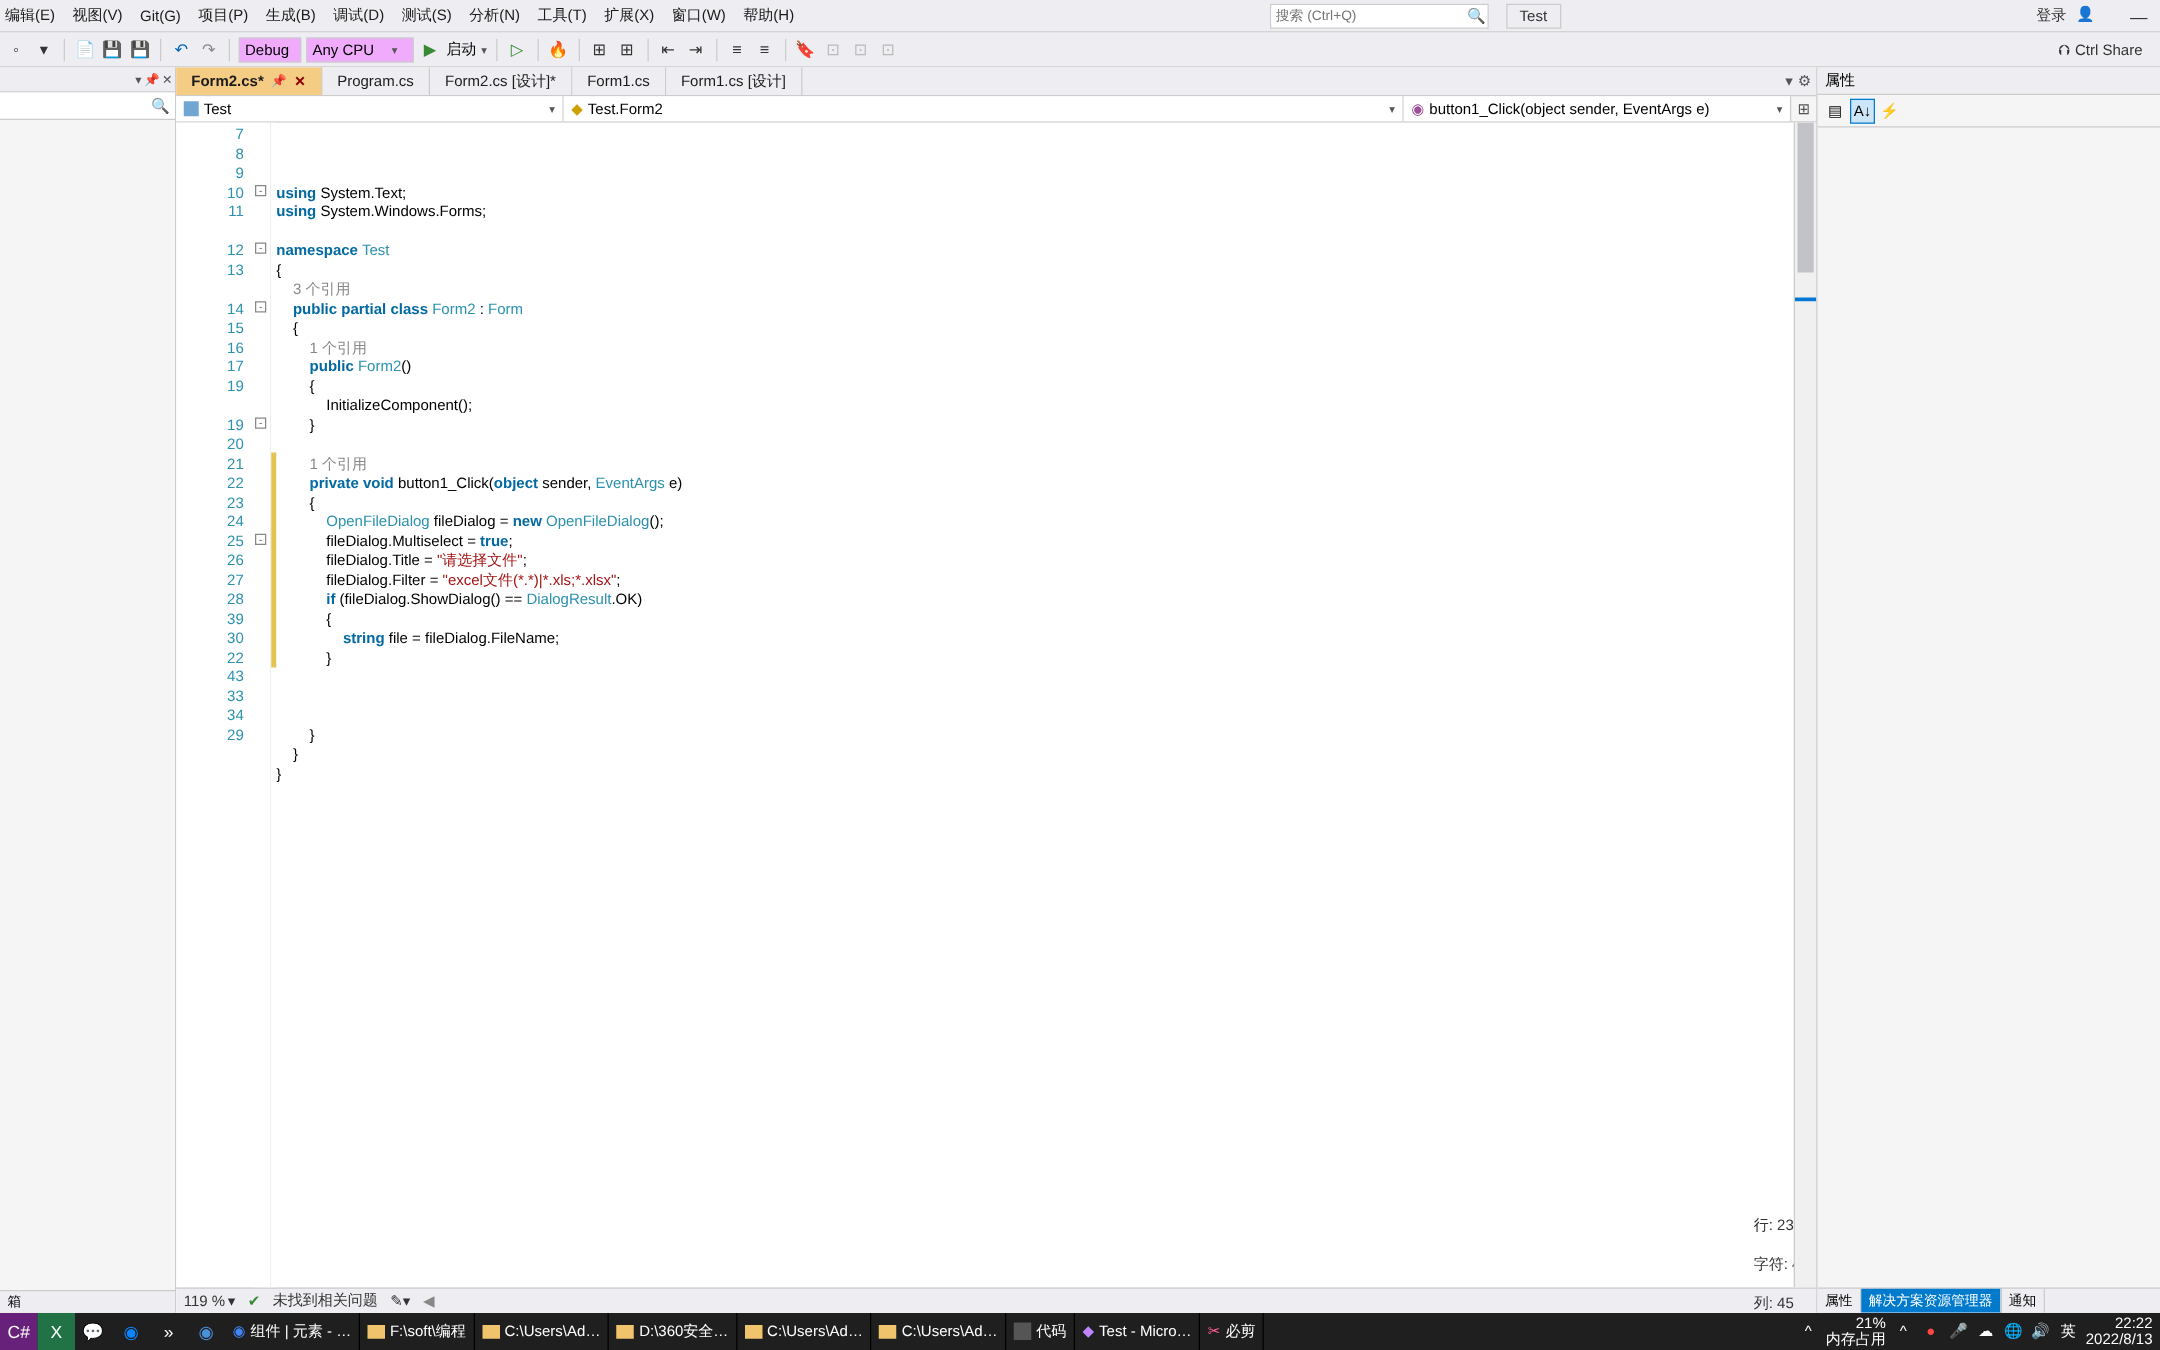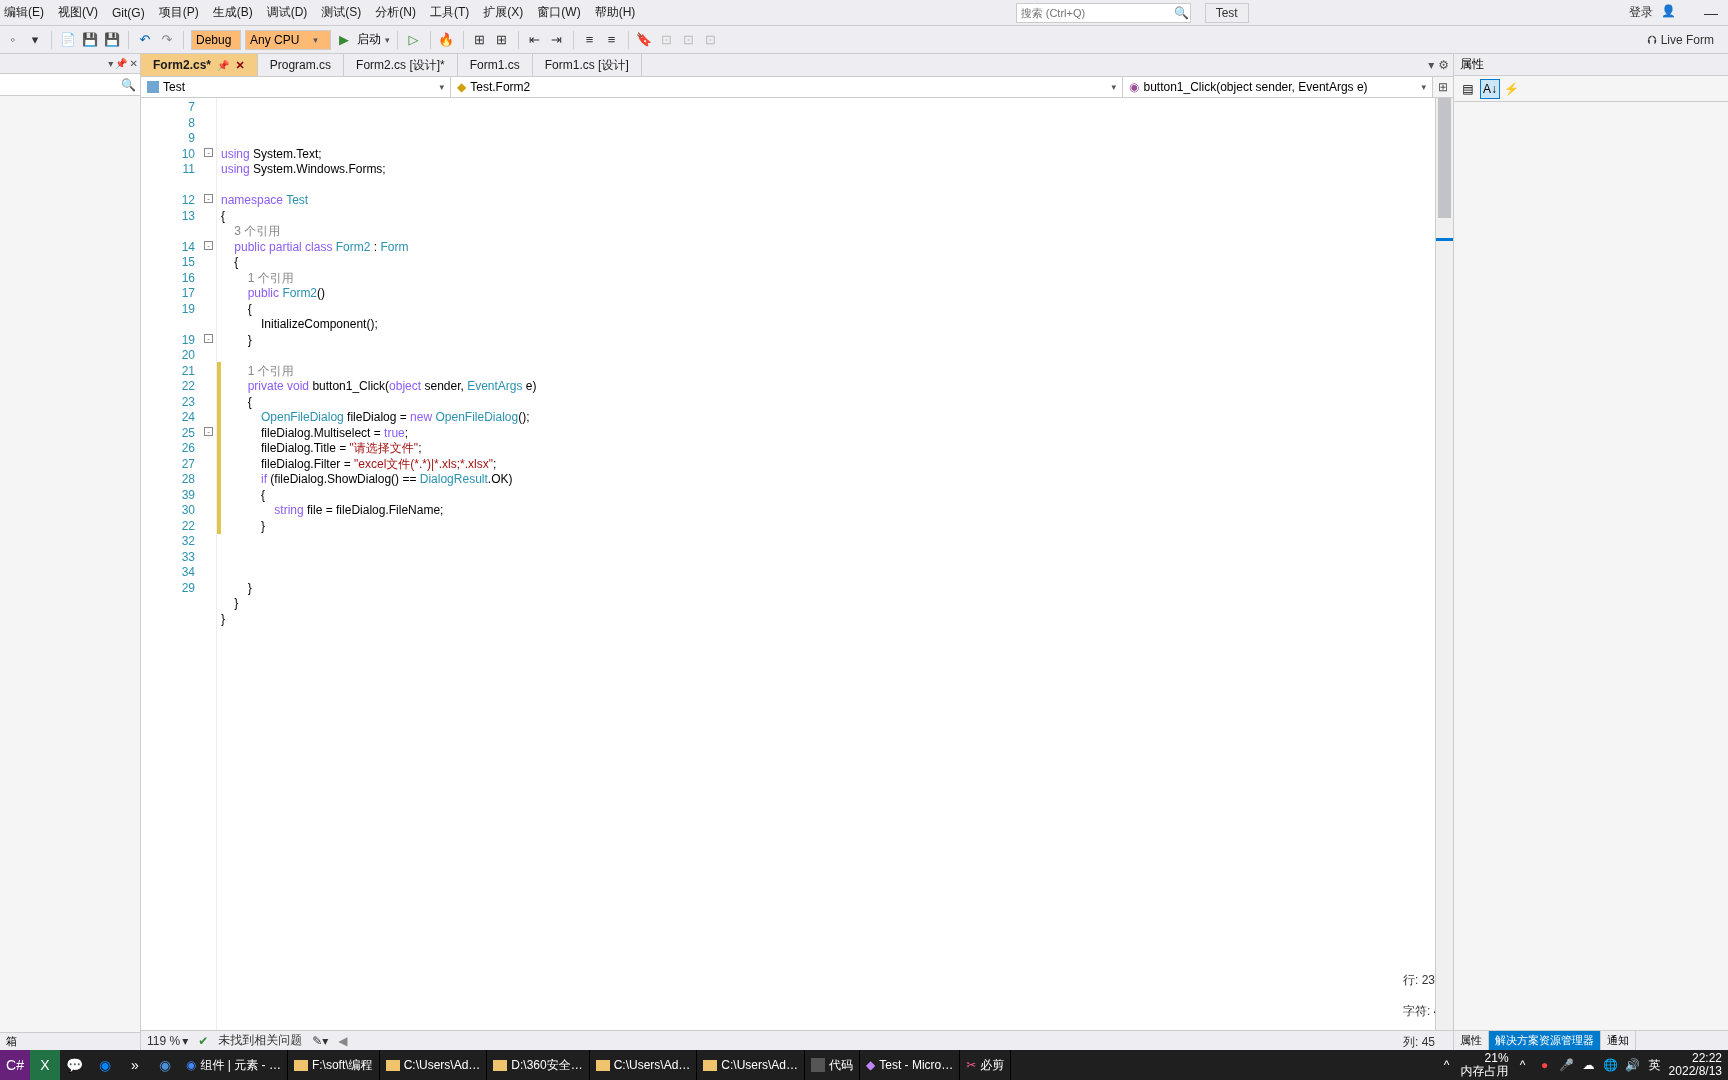--- a/index.html
+++ b/index.html
@@ -12,21 +12,21 @@
 .search-box input { border: none; outline: none; width: 100%; padding: 0 4px; font-size: 11px; }
 .search-box .mag { width: 18px; text-align: center; color: #555; }
 .test-btn { background: #eeeef2; border: 1px solid #ccc; padding: 2px 10px; color: #333; }
 .login-area { margin-left: auto; display: flex; gap: 8px; align-items: flex-start; color: #333; padding-right:8px;}
 .min-btn { width:26px; text-align:center; color:#333; font-size:14px;}
 
 
 .toolbar { display: flex; align-items: center; height: 28px; background: #eeeef2; padding: 0 4px; gap: 4px; border-bottom: 1px solid #ccc; }
 .tb-icon { width: 18px; height: 18px; display: inline-flex; align-items: center; justify-content: center; color: #333; font-size: 13px; }
 .tb-sep { width: 1px; height: 18px; background: #ccc; margin: 0 3px; }
-.tb-combo { border: 1px solid #ccc; background: #fdba74; height: 20px; padding: 0 4px; display: flex; align-items: center; gap: 14px; }
+.tb-combo { border: 1px solid #ccc; background: #f0abfc; height: 20px; padding: 0 4px; display: flex; align-items: center; gap: 14px; }
 .tb-combo .arrow { font-size: 9px; color: #555; }
 .play { color: #388a34; }
 .live-share { margin-left: auto; display: flex; align-items: center; gap: 4px; color: #333; padding-right: 10px;}
 
 
 .main { display: flex; height: calc(100vh - 26px - 28px - 30px); }
 .left-panel { width: 141px; background: #f5f5f5; border-right: 1px solid #ccc; display: flex; flex-direction: column; }
 .left-header { height: 20px; background: #eeeef2; border-bottom: 1px solid #ccc; display: flex; justify-content: flex-end; align-items: center; padding: 0 2px; gap: 2px; }
 .left-header .pin { font-size: 10px; color: #555; }
 .left-search { display: flex; border-bottom: 1px solid #ccc; height: 22px; align-items: center; padding: 0 4px; background:#fff;}
@@ -50,21 +50,21 @@
 .nav-end { width:20px; display:flex; align-items:center; justify-content:center; color:#555;}
 
 .editor-wrap { flex: 1; display: flex; overflow: hidden; }
 .gutter-icons { width: 18px; background: #fff; }
 .line-numbers { width: 44px; background: #fff; text-align: right; padding-right: 8px; color: #2b91af; font-family: Consolas, monospace; font-size: 13px; line-height: 15.5px; padding-top: 2px; }
 .fold-gutter { width: 14px; background: #fff; position: relative; border-right:1px solid #eee;}
 .fold-gutter .fold { position: absolute; left: 1px; width: 9px; height: 9px; border: 1px solid #888; background: #fff; font-size: 8px; line-height: 7px; text-align: center; color: #555; }
 .change-bar { width:4px; background:#fff; position:relative;}
 .change-bar .yellow { position:absolute; left:0; width:4px; background:#e0c64f;}
 .code { flex: 1; font-family: Consolas, "NSimSun", monospace; font-size: 13px; line-height: 15.5px; padding-top: 2px; white-space: pre; color: #000; overflow:hidden; position:relative;}
-.kw { color: #8b5cf6; }
+.kw { color: #0369a1; font-weight: bold; }
 .cls { color: #2b91af; }
 .str { color: #a31515; }
 .cmt { color: #888; }
 .hl-line { position:absolute; left:0; right:0; height:15.5px; background:#fdf6e3; z-index:-1;}
 .vscroll { width:18px; background:#f0f0f0; border-left:1px solid #ccc; position:relative;}
 .vscroll .thumb { position:absolute; left:2px; right:2px; background:#c2c3c9; }
 .vscroll .mark-blue { position:absolute; left:0; right:0; height:3px; background:#0078d4;}
 
 .bottom-bar { height: 20px; background: #eeeef2; border-top: 1px solid #ccc; display: flex; align-items: center; padding: 0 6px; gap: 10px; font-size: 11px; color: #333; }
 .bottom-bar .zoom { display: flex; align-items: center; gap: 2px; }
@@ -158,21 +158,21 @@
   <span class="tb-sep"></span>
   <span class="tb-icon">≡</span>
   <span class="tb-icon">≡</span>
   <span class="tb-sep"></span>
   <span class="tb-icon">🔖</span>
   <span class="tb-icon" style="color:#bbb">⊡</span>
   <span class="tb-icon" style="color:#bbb">⊡</span>
   <span class="tb-icon" style="color:#bbb">⊡</span>
   <div class="live-share">
     <span>⮉</span>
-    <span>Live Form</span>
+    <span>Ctrl Share</span>
   </div>
 </div>
 
 <div class="main">
 
   <div class="left-panel">
     <div class="left-header">
       <span class="pin">▾</span>
       <span class="pin">📌</span>
       <span class="pin">✕</span>
@@ -251,21 +251,21 @@
           <div style="height:15.5px">22</div>
           <div style="height:15.5px">23</div>
           <div style="height:15.5px">24</div>
           <div style="height:15.5px">25</div>
           <div style="height:15.5px">26</div>
           <div style="height:15.5px">27</div>
           <div style="height:15.5px">28</div>
           <div style="height:15.5px">39</div>
           <div style="height:15.5px">30</div>
           <div style="height:15.5px">22</div>
-          <div style="height:15.5px">32</div>
+          <div style="height:15.5px">43</div>
           <div style="height:15.5px">33</div>
           <div style="height:15.5px">34</div>
           <div style="height:15.5px">29</div>
         </div>
       <div class="fold-gutter" id="fold-gutter">
           <div class="fold" style="top:49.5px">-</div>
           <div class="fold" style="top:96px">-</div>
           <div class="fold" style="top:142.5px">-</div>
           <div class="fold" style="top:235.5px">-</div>
           <div class="fold" style="top:328.5px">-</div>

